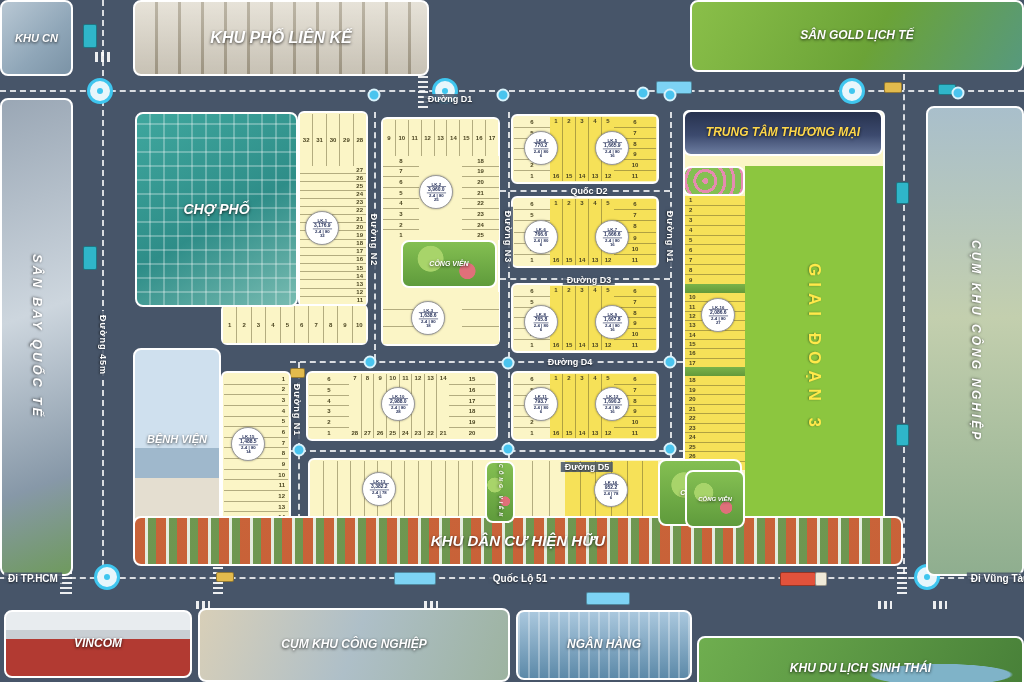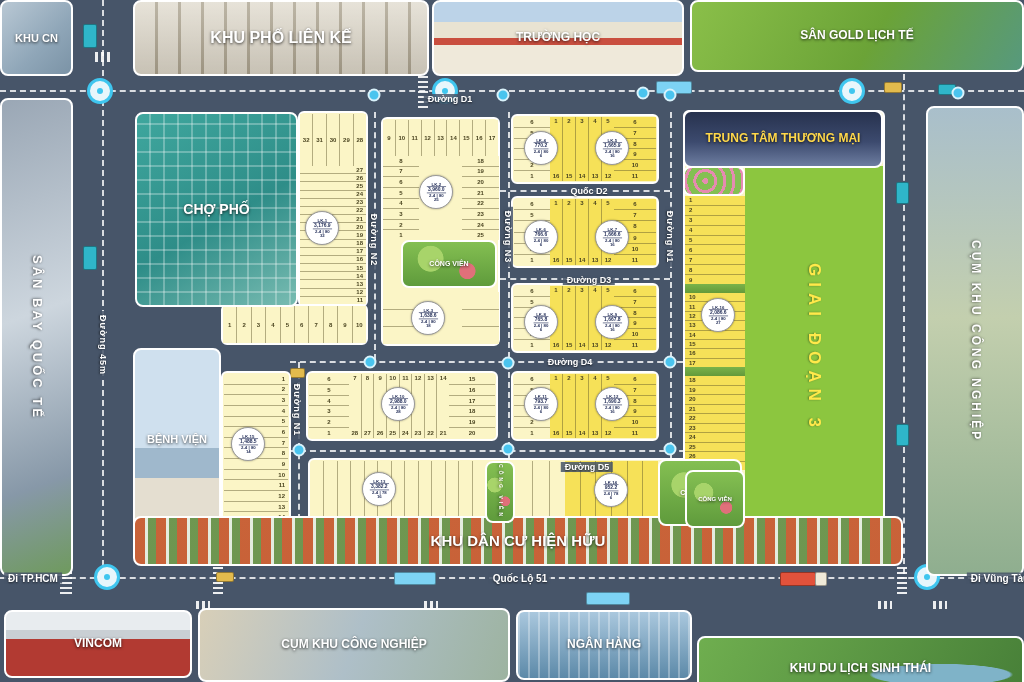--- a/index.html
+++ b/index.html
@@ -1,20 +1,20 @@
 <!DOCTYPE html>
 <html><head>
 <meta charset="utf-8">
 <style>
   html,body{margin:0;padding:0;background:#2e3748;}
   #map{position:relative;width:1024px;height:682px;overflow:hidden;
        background:#475569;font-family:"Liberation Sans",sans-serif;}
   .ph{position:absolute;border:2px solid #fff;border-radius:8px;overflow:hidden;box-sizing:border-box;}
   .ph .lbl{position:absolute;inset:0;display:flex;align-items:center;justify-content:center;
-       color:#fff;font-weight:bold;text-align:center;text-shadow:0 1px 3px rgba(0,0,0,.75);line-height:1.1;}
+       color:#fff;font-weight:bold;text-align:center;text-shadow:0 1px 3px rgba(0,0,0,.75);line-height:1.1;font-style:italic;}
   .vert .lbl{writing-mode:vertical-rl;letter-spacing:3px;}
   .p-khu_cn{background:linear-gradient(135deg,#b9c8d4,#8fa6b8 60%,#7b93a6);}
   .p-khu_pho_lien_ke{background:repeating-linear-gradient(90deg,rgba(255,255,255,.28) 0 20px,rgba(90,80,60,.25) 20px 23px),linear-gradient(#ded8ca,#b2aa98);}
   .p-truong_hoc{background:linear-gradient(#bcd3e8 0 28%,#e9e3d2 28% 50%,#c94f3f 50% 60%,#efe9da 60% 100%);}
   .p-san_gold{background:linear-gradient(120deg,#8abf49,#6ba337 55%,#57997d);}
   .p-san_bay{background:linear-gradient(160deg,#9aa7b5,#cdd6de 45%,#8798a8 80%,#6f9a5e);}
   .p-cho_pho{background:repeating-linear-gradient(90deg,transparent 0 12px,rgba(255,255,255,.28) 12px 14px),repeating-linear-gradient(0deg,transparent 0 12px,rgba(255,255,255,.28) 12px 14px),linear-gradient(150deg,#3fa79e,#2e8d88 55%,#79bcb2);}
   .p-benh_vien{background:linear-gradient(#cfe0ee 0 55%,#9fb8cc 55% 72%,#e4ded0 72%);}
   .p-tttm{background:linear-gradient(#27324e,#3c4a6e 55%,#6d7da0);}
   .p-cum_kcn_right{background:linear-gradient(#a9bfcb,#c3cfae 45%,#8fae8f);}
@@ -850,36 +850,33 @@
       </div>
     </div>
     <div class="ph p-grass" style="left: 685px; top: 284px; width: 60px; height: 9px; position: absolute;"></div>
     <div class="ph p-grass" style="left: 685px; top: 367px; width: 60px; height: 9px; position: absolute;"></div>
     <div class="ph p-khu_cn" style="left: 0px; top: 0px; width: 73px; height: 76px; position: absolute;">
       <div class="lbl" style="font-size: 11px;">KHU CN</div>
     </div>
     <div class="ph p-khu_pho_lien_ke" style="left: 133px; top: 0px; width: 296px; height: 76px; position: absolute;">
       <div class="lbl" style="font-size: 16px;">KHU PHỐ LIÊN KẾ</div>
     </div>
-    <div class="ph p-truong_hoc" style="left: 432px; top: 0px; width: 252px; height: 76px; position: absolute;">
-      <div class="lbl" style="font-size: 12px;">TRƯỜNG HỌC</div>
-    </div>
     <div class="ph p-san_gold" style="left: 690px; top: 0px; width: 334px; height: 72px; position: absolute;">
       <div class="lbl" style="font-size: 12px;">SÂN GOLD LỊCH TẾ</div>
     </div>
     <div class="ph p-san_bay vert" style="left: 0px; top: 98px; width: 73px; height: 478px; position: absolute;">
       <div class="lbl" style="font-size: 13px;">SÂN BAY QUỐC TẾ</div>
     </div>
     <div class="ph p-cho_pho" style="left: 135px; top: 112px; width: 163px; height: 195px; position: absolute;">
       <div class="lbl" style="font-size: 14px;">CHỢ PHỐ</div>
     </div>
     <div class="ph p-benh_vien" style="left: 133px; top: 348px; width: 88px; height: 182px; position: absolute;">
       <div class="lbl" style="font-size: 11px;">BỆNH VIỆN</div>
     </div>
-    <div class="ph p-tttm" style="left: 683px; top: 110px; width: 200px; height: 58px; position: absolute;">
+    <div class="ph p-tttm" style="left: 683px; top: 110px; width: 200px; height: 46px; position: absolute;">
       <div class="lbl" style="font-size: 12px; color: rgb(255, 216, 74);">TRUNG TÂM THƯƠNG MẠI</div>
     </div>
     <div class="ph p-cum_kcn_right vert" style="left: 926px; top: 106px; width: 98px; height: 470px; position: absolute;">
       <div class="lbl" style="font-size: 12px;">CỤM KHU CÔNG NGHIỆP</div>
     </div>
     <div class="ph p-vincom" style="left: 4px; top: 610px; width: 188px; height: 68px; position: absolute;">
       <div class="lbl" style="font-size: 12px;">VINCOM</div>
     </div>
     <div class="ph p-khu_dan_cu" style="left: 133px; top: 516px; width: 770px; height: 50px; position: absolute;">
       <div class="lbl" style="font-size: 15px;">KHU DÂN CƯ HIỆN HỮU</div>

